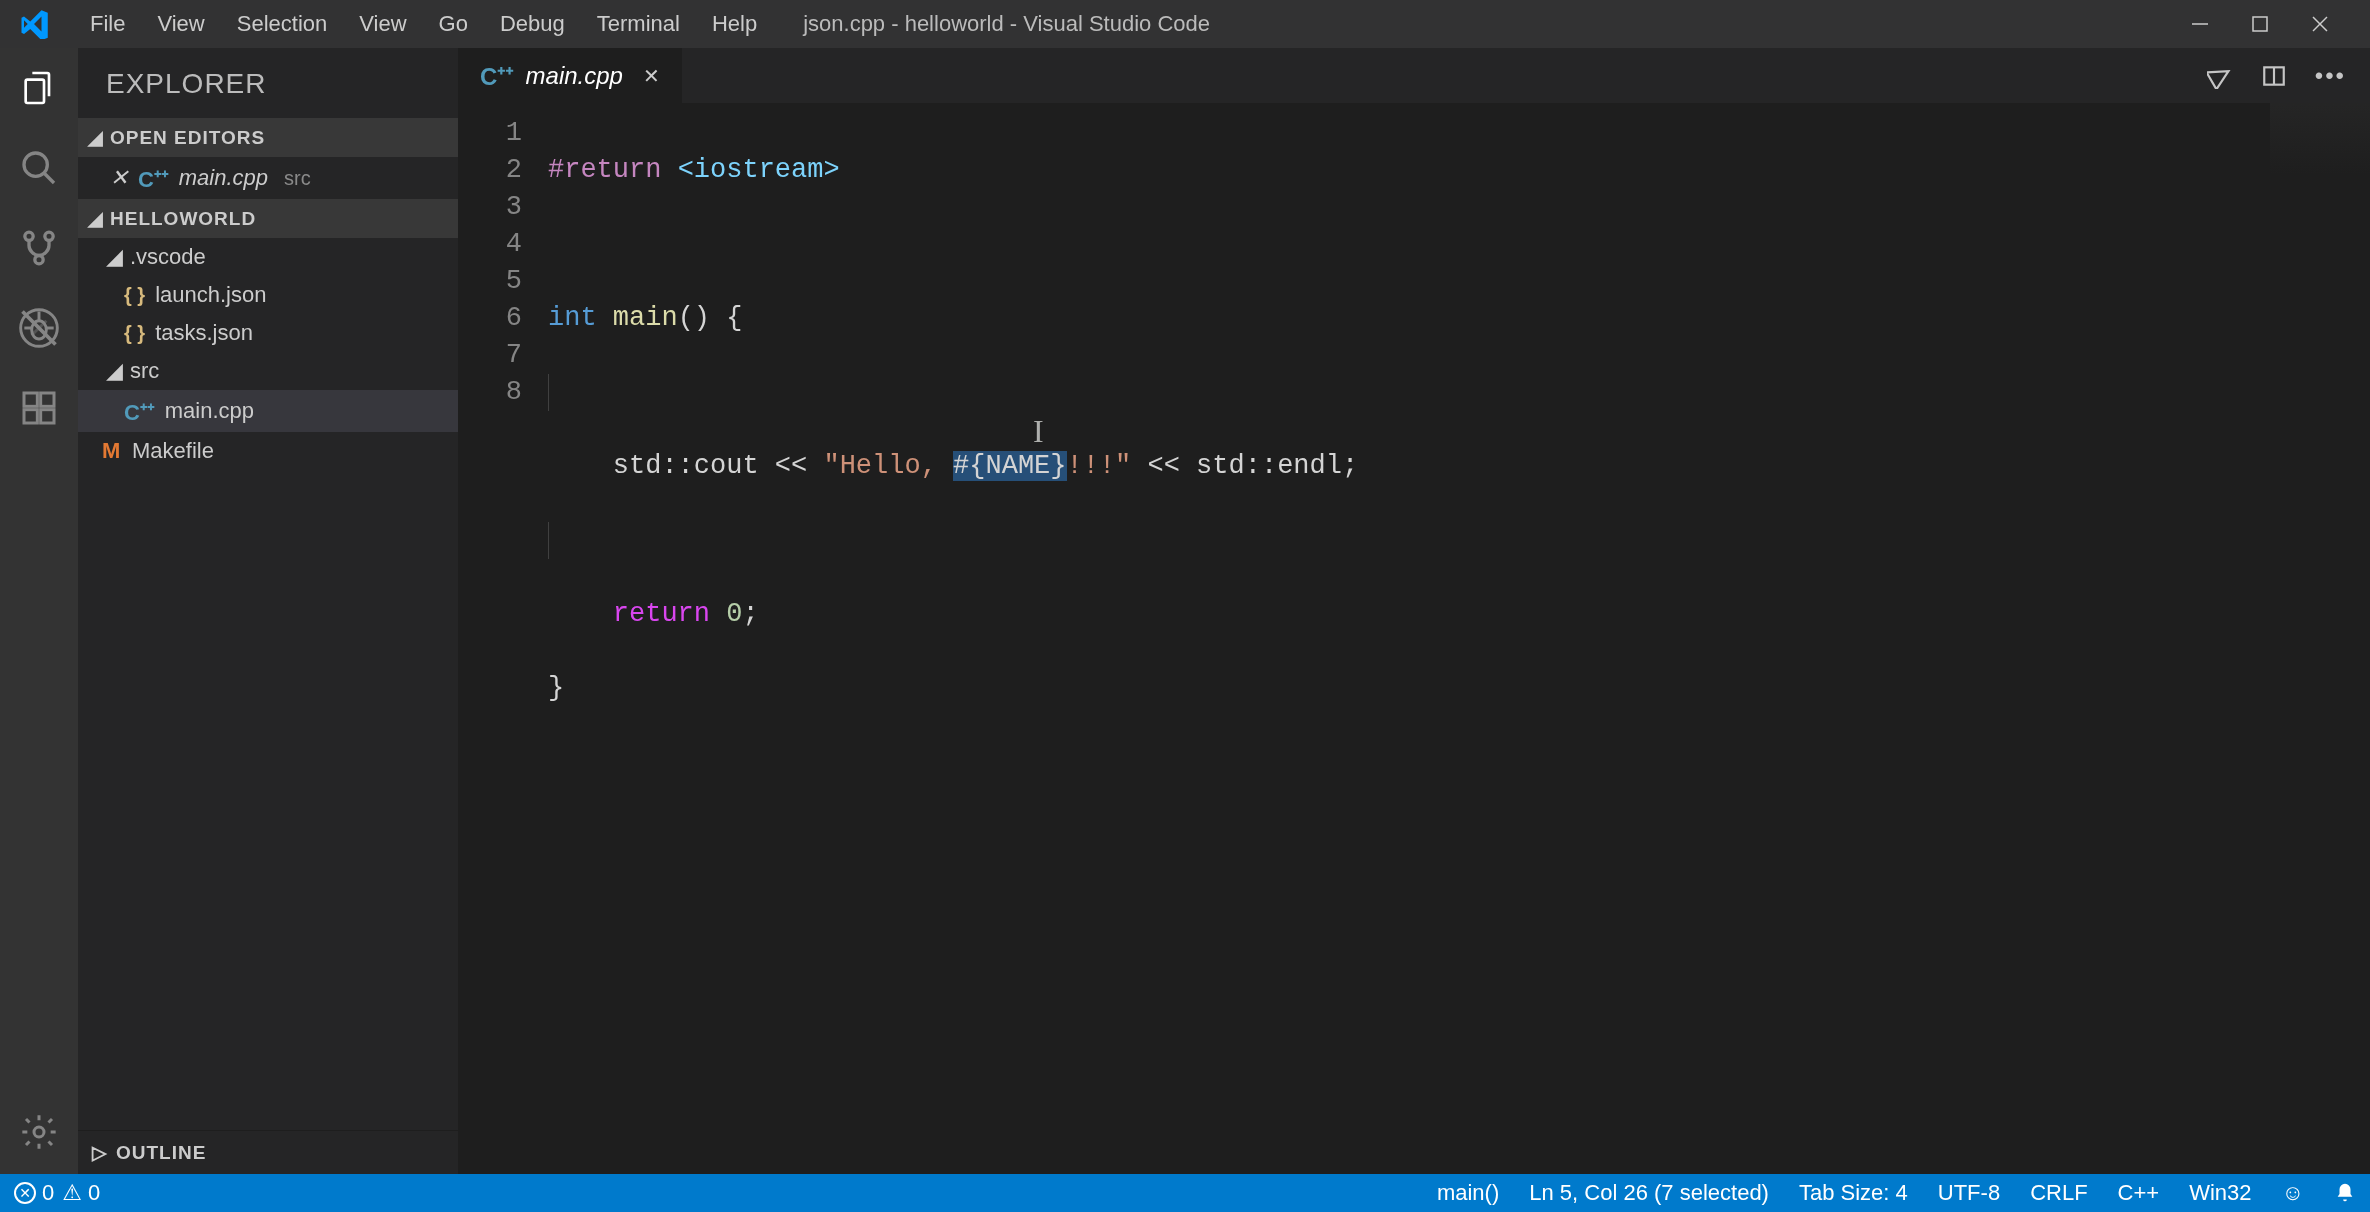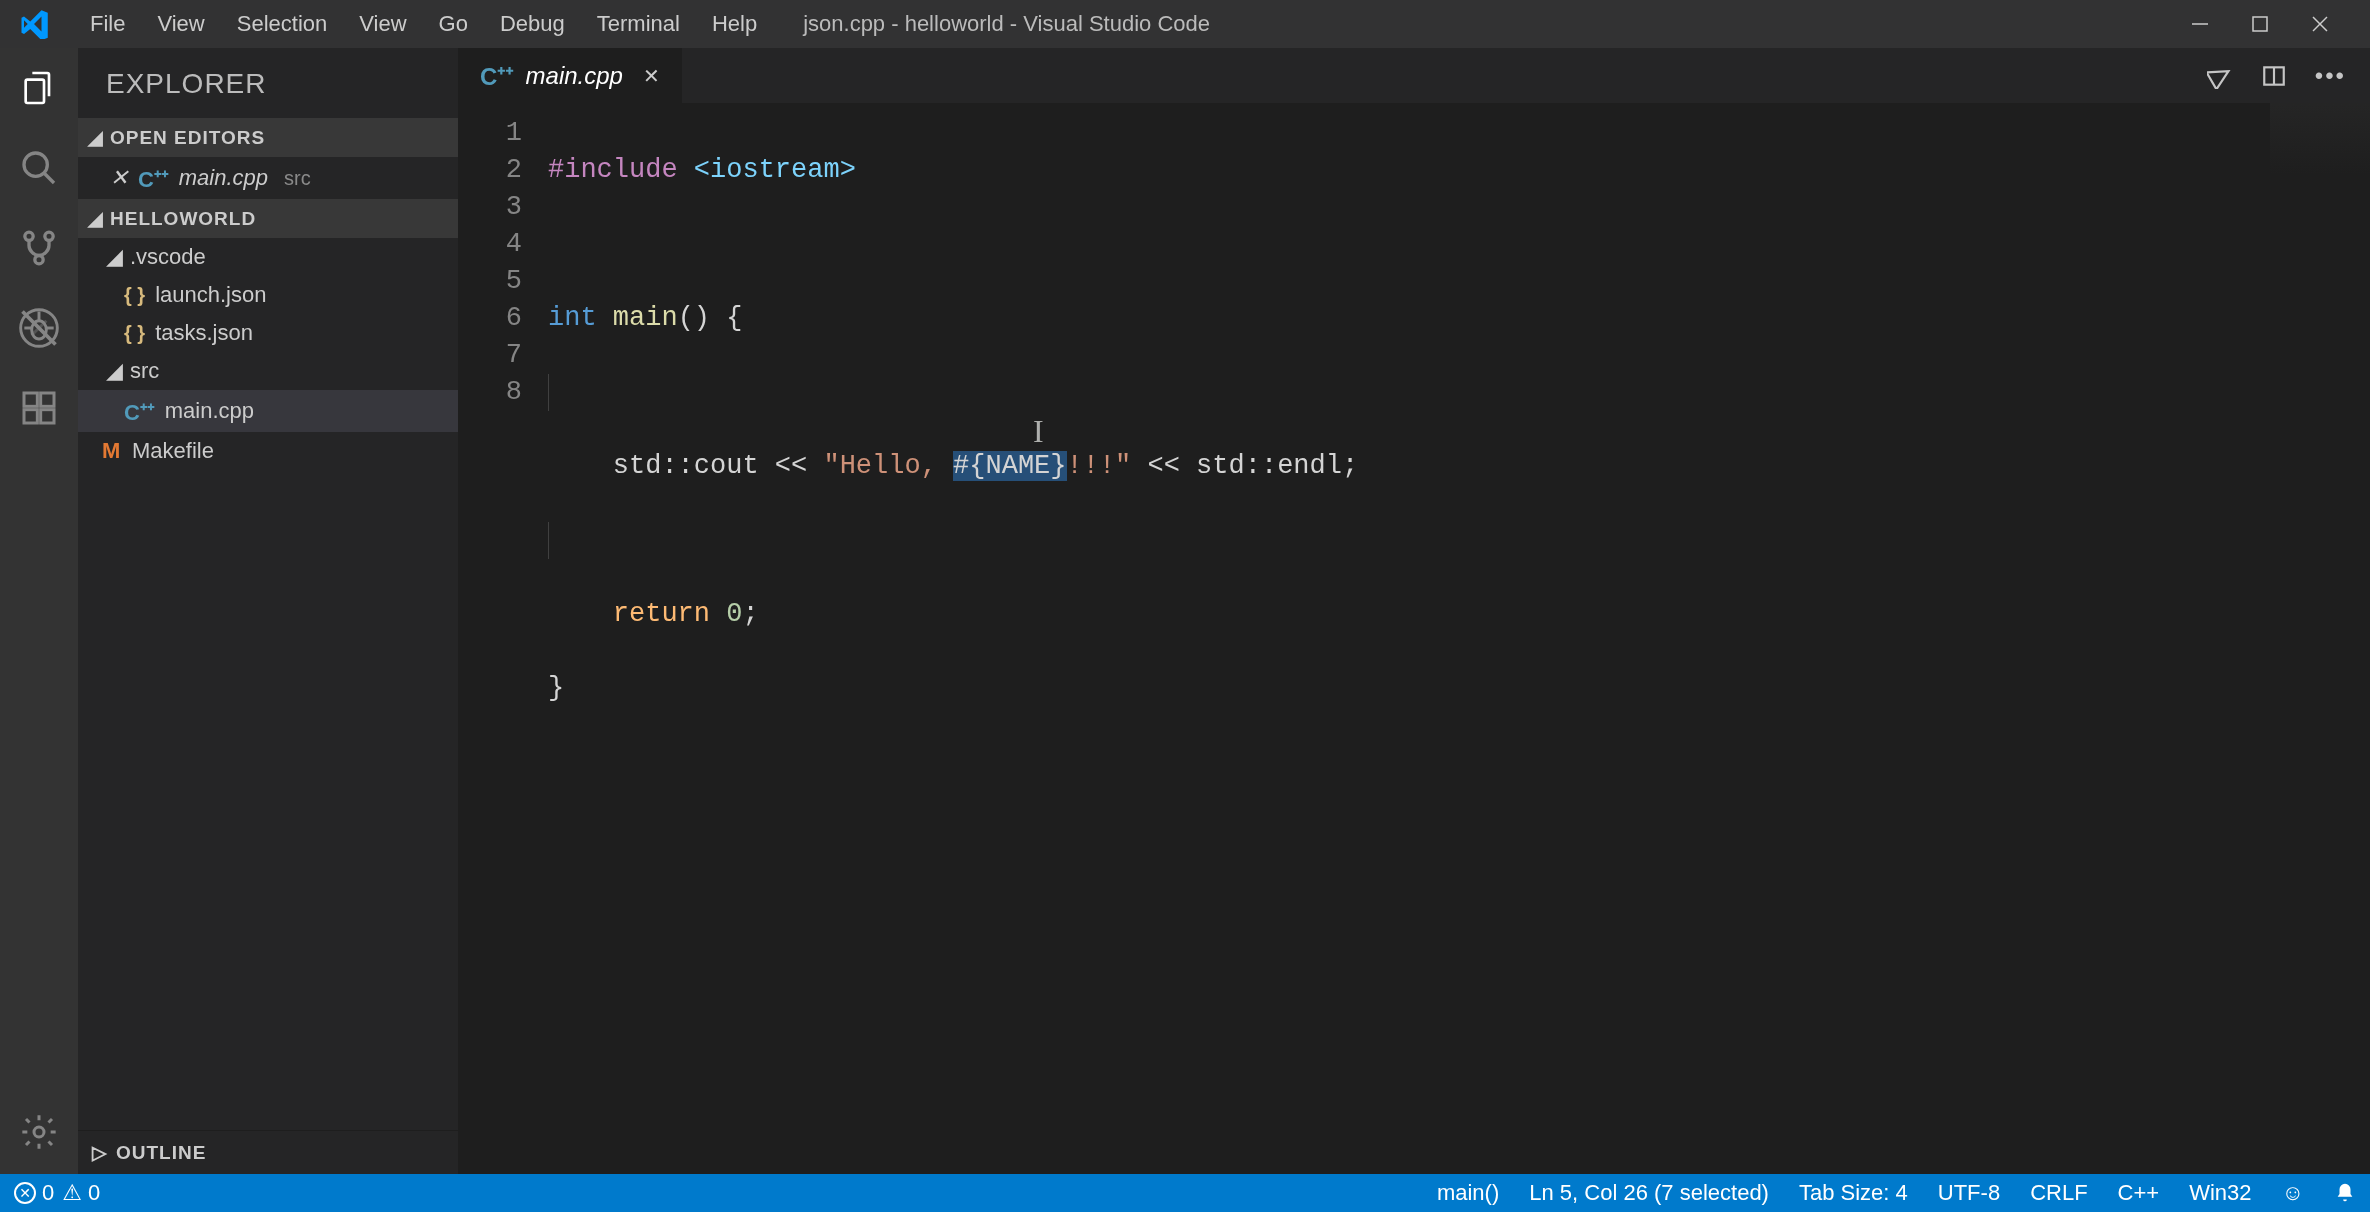--- a/index.html
+++ b/index.html
@@ -120,21 +120,21 @@
     .gutter div { height:37px; }
     .code { flex:1; padding-top:12px; white-space:pre; color:#d4d4d4; }
     .code .line { height:37px; }
     .tok-pp { color:#c586c0; }
     .tok-inc { color:#7dd3fc; }
     .tok-kw { color:#569cd6; }
     .tok-fn { color:#dcdcaa; }
     .tok-str { color:#ce9178; }
     .tok-num { color:#b5cea8; }
     .tok-sel { background:#264f78; color:#d4d4d4; }
-    .tok-ctrl { color:#fdba74;margin-top:48px; }
+    .tok-ctrl { color:#d946ef;margin-top:48px; }
     .ind-guide { border-left:1px solid #404040; display:inline-block; height:37px; vertical-align:top; margin-right:0;}
     .text-cursor {
       position:absolute;
       top: 310px; left: 575px;
       font-size:32px; color:#aeafad;
       font-family: serif;
     }
 
     .minimap {
       position:absolute; right:0; top:0;
@@ -333,21 +333,21 @@
         <div>1</div>
         <div>2</div>
         <div>3</div>
         <div>4</div>
         <div>5</div>
         <div>6</div>
         <div>7</div>
         <div>8</div>
       </div>
       <div class="code">
-<div class="line"><span class="tok-pp">#include</span> <span class="tok-inc">&lt;iostream&gt;</span></div>
+<div class="line"><span class="tok-pp">#return</span> <span class="tok-inc">&lt;iostream&gt;</span></div>
 <div class="line"></div>
 <div class="line"><span class="tok-kw">int</span> <span class="tok-fn">main</span><span>() {</span></div>
 <div class="line"><span class="ind-guide"></span></div>
 <div class="line"><span>    std::cout &lt;&lt; </span><span class="tok-str">"Hello, </span><span class="tok-sel">#{NAME}</span><span class="tok-str">!!!"</span><span> &lt;&lt; std::endl;</span></div>
 <div class="line"><span class="ind-guide"></span></div>
 <div class="line">    <span class="tok-ctrl">return</span> <span class="tok-num">0</span><span>;</span></div>
 <div class="line"><span>}</span></div>
       </div>
       <div class="text-cursor">I</div>
       <div class="minimap"></div>

